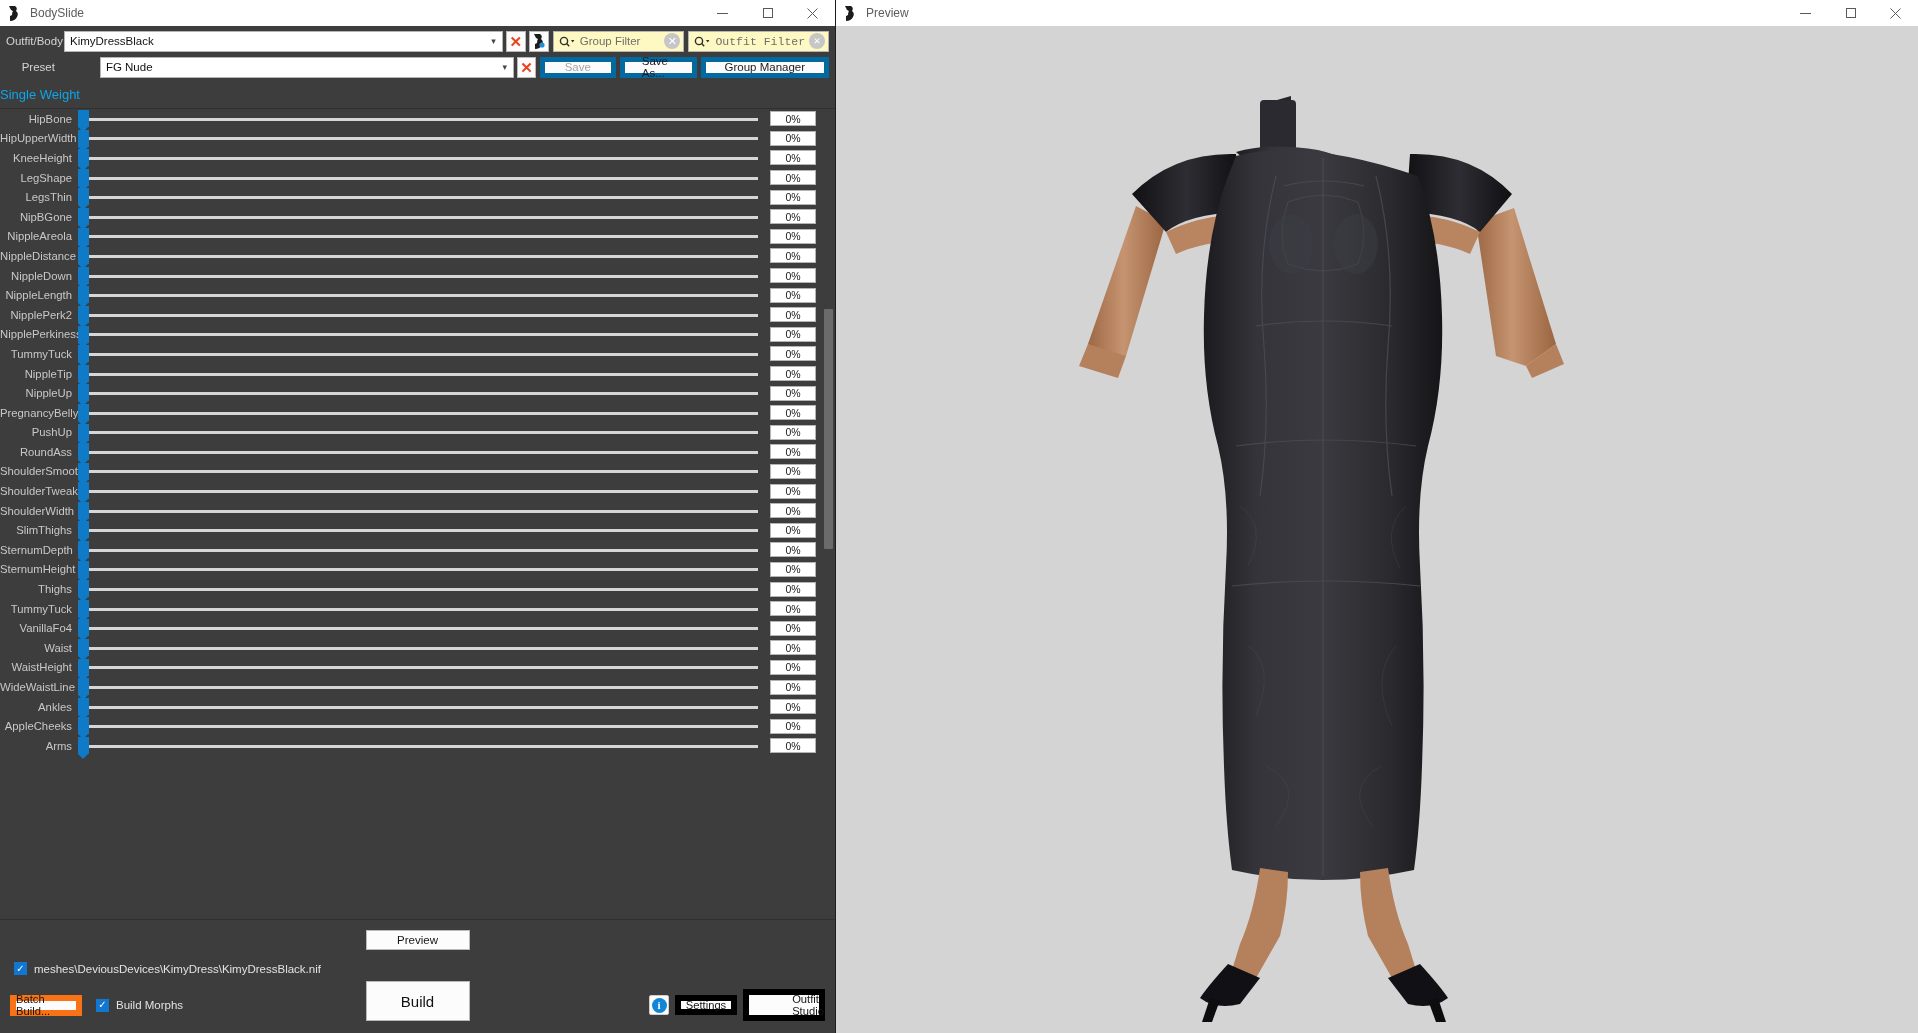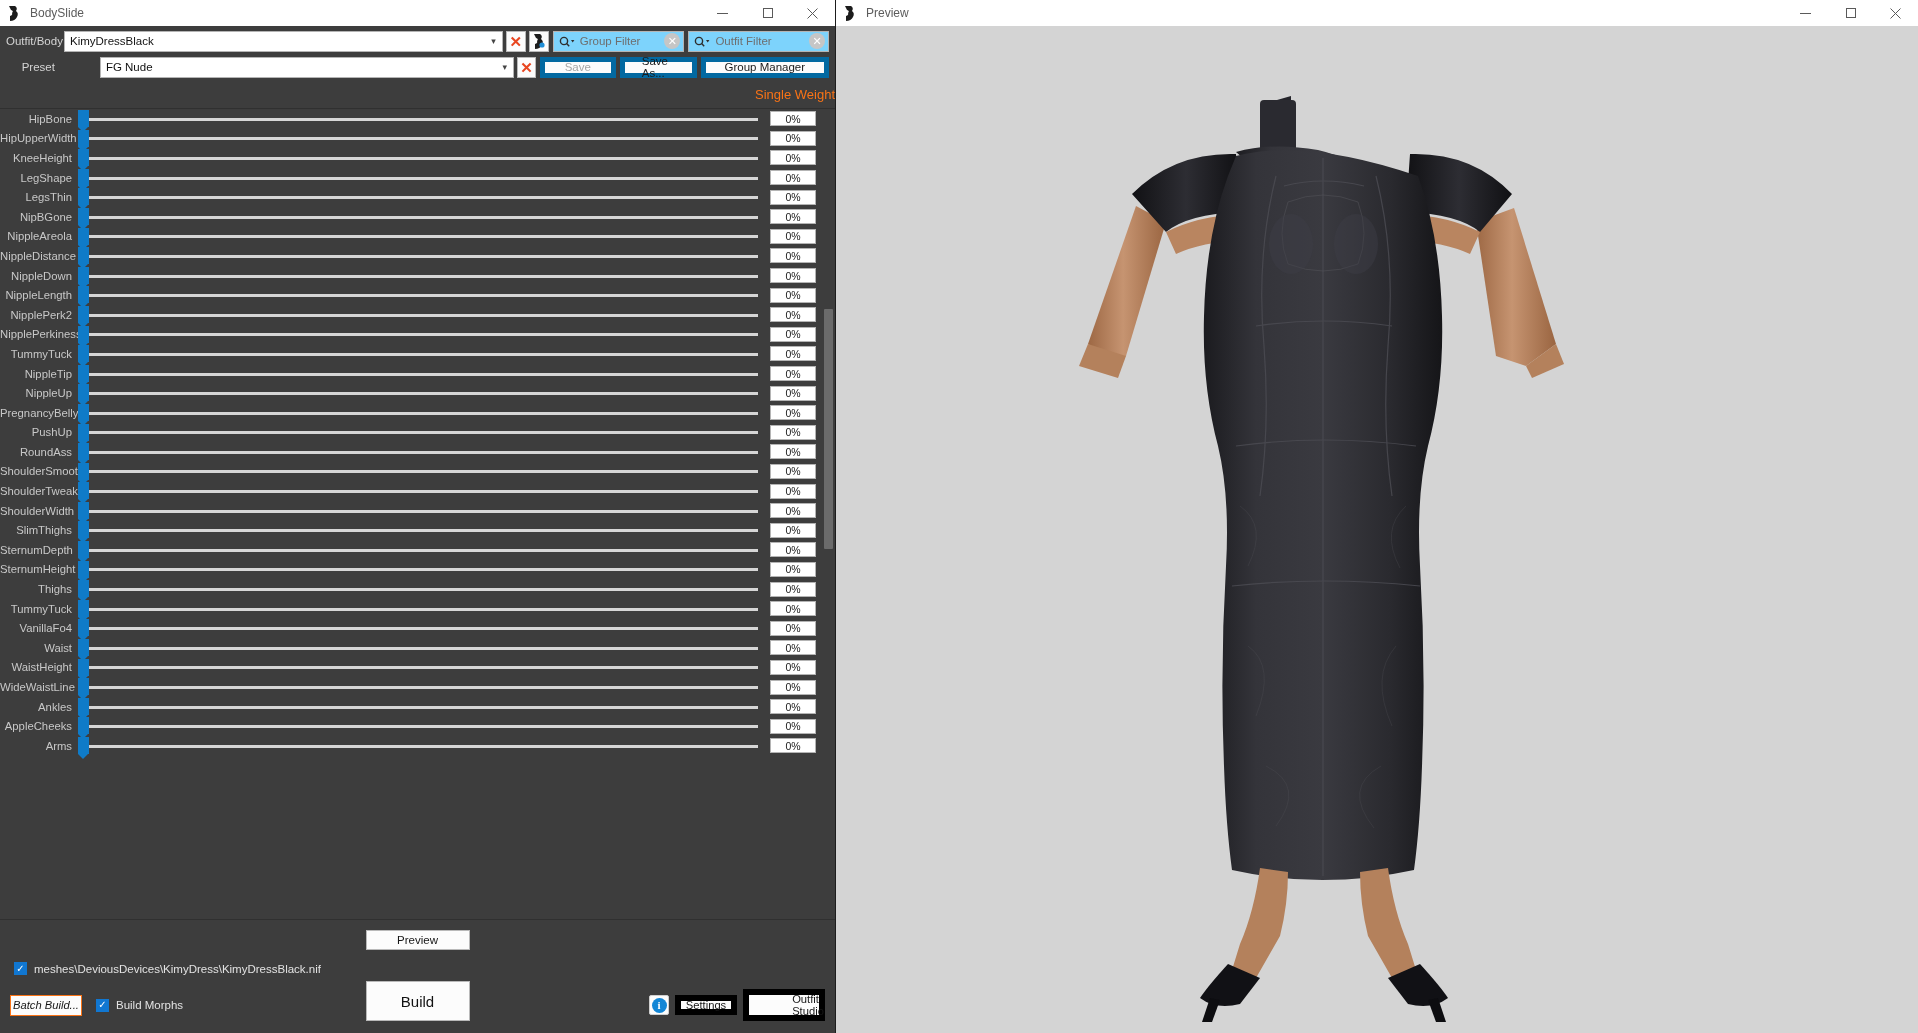--- a/index.html
+++ b/index.html
@@ -61,26 +61,26 @@
 
   .sq-btn {
     width: 20px; height: 21px; margin-left: 3px;
     background: #fcfcfc; border: 1px solid #b9b9b9;
     display: flex; align-items: center; justify-content: center;
   }
   .x-red { color: #e8451f; font-size: 15px; font-weight: bold; line-height: 1; }
   .sq-btn.icon-btn svg { display: block; }
 
   .searchbox {
-    height: 21px; background: #7dd3fc; border: 1px solid #b4b4b4;
+    height: 21px; background: #fef9c3; border: 1px solid #b4b4b4;
     display: flex; align-items: center; margin-left: 4px;
     font-size: 11.5px; color: #808080; position: relative;
   }
   #group-filter { width: 132px; }
-  #outfit-filter { width: 141px; }
+  #outfit-filter { width: 141px; font-family: Liberation Mono, monospace; }
   .searchbox .mag { padding: 0 3px 0 5px; display: flex; align-items: center; }
   .searchbox .mag svg { display: block; }
   .searchbox .sctext { flex: 1; color: #6e6e6e; padding-left: 2px;}
   .searchbox .clear {
     width: 16px; height: 16px; border-radius: 50%;
     background: #c6c6c6; color: #ffffff; font-size: 11px;
     display: flex; align-items: center; justify-content: center;
     margin-right: 3px; line-height: 1;
   }
 
@@ -89,21 +89,21 @@
     display: flex; align-items: center; justify-content: center;
     font-size: 11.5px; color: #1b1b1b; margin-left: 4px;
   }
   .wbtn.disabled { color: #a6a6a6; }
   #save-btn { width: 80px; }
   #saveas-btn { width: 80px; padding-left: 17px; }
   #group-manager-btn { width: 136px; }
 
   
   .weight-header {
-    text-align: right; font-size: 13px; color: #f97316;
+    text-align: left; font-size: 13px; color: #0ea5e9;
     padding: 3px 0 6px 0; background: #3d3d3d;
   }
 
   
   .slider-panel {
     flex: 1 1 auto; position: relative;
     background: #3d3d3d; overflow: hidden;
     border-top: 1px solid #303030;
     display: flex;
   }
@@ -179,22 +179,22 @@
     color: #fff; font-size: 10px; line-height: 1;
   }
   .file-row .fname { font-size: 11.5px; color: #e2e2e2; }
 
   .bottom-row {
     display: flex; align-items: center; padding-top: 6px;
     position: relative; min-height: 42px;
   }
   #batch-build-btn {
     width: 72px; height: 21px; background: #fcfcfc;
-    border: 1px solid #f97316; font-size: 11.2px; color: #161616;
-    display: flex; align-items: center; justify-content: center; font-style: italic;
+    border: 6px solid #f97316; font-size: 11.2px; color: #161616;
+    display: flex; align-items: center; justify-content: center;
   }
   .bm-wrap { display: flex; align-items: center; margin-left: 14px; }
   .bm-wrap .lbl2 { font-size: 11.5px; color: #e2e2e2; }
   #build-btn {
     position: absolute; left: 50%; transform: translateX(-50%);
     width: 104px; height: 40px; background: #fcfcfc;
     border: 1px solid #b9b9b9; font-size: 15px; color: #121212;
     display: flex; align-items: center; justify-content: center;
     top: 0;
   }

